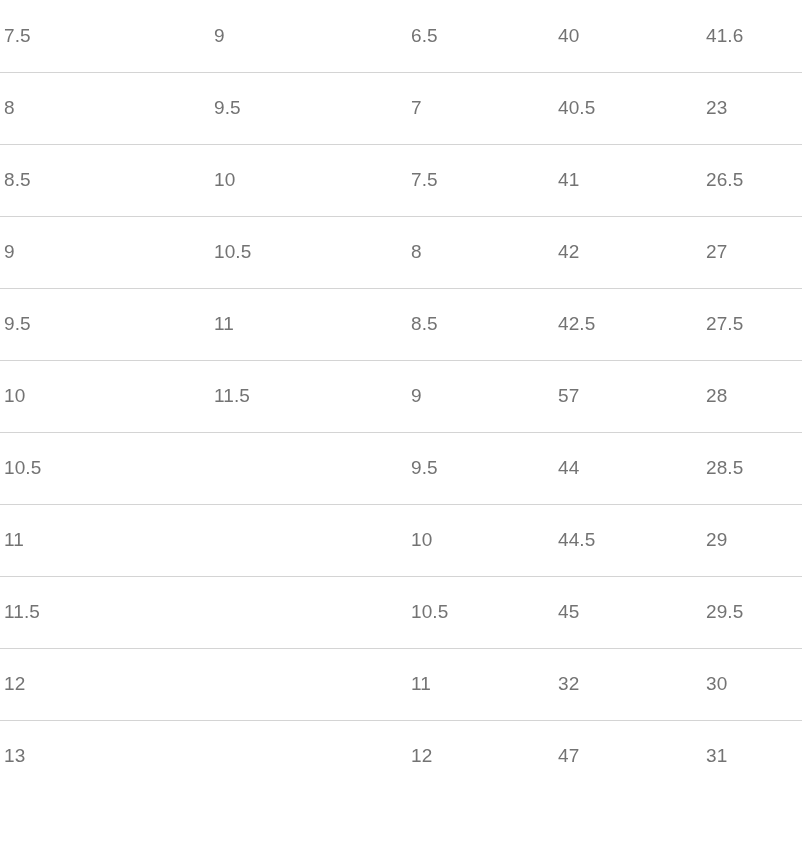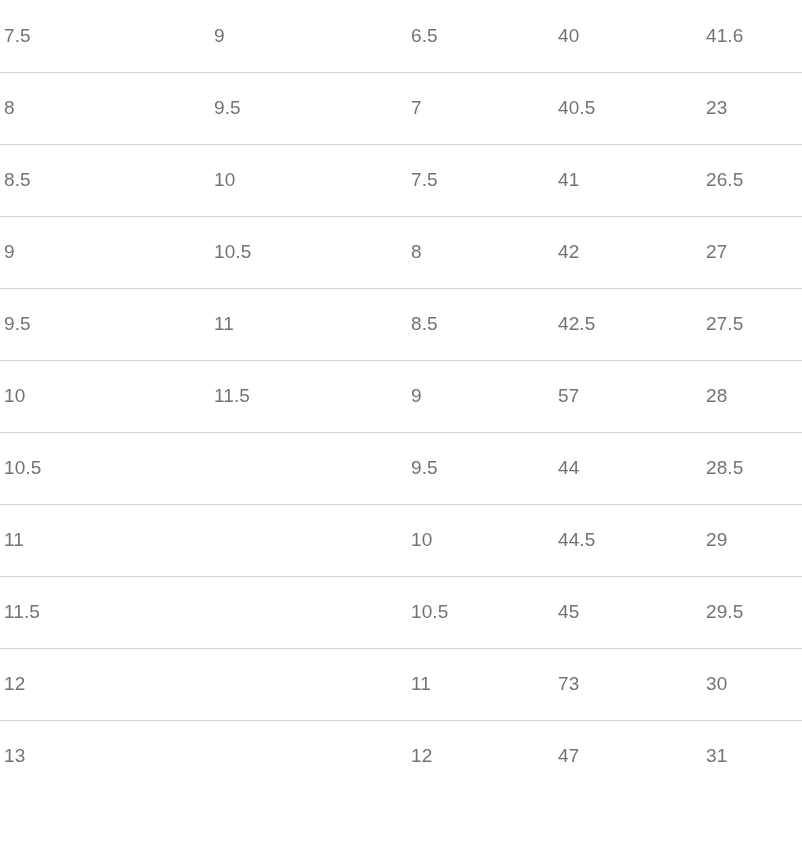--- a/index.html
+++ b/index.html
@@ -121,21 +121,21 @@
         <td class="col-1">11.5</td>
         <td class="col-2"></td>
         <td class="col-3">10.5</td>
         <td class="col-4">45</td>
         <td class="col-5">29.5</td>
       </tr>
       <tr>
         <td class="col-1">12</td>
         <td class="col-2"></td>
         <td class="col-3">11</td>
-        <td class="col-4">73</td>
+        <td class="col-4">32</td>
         <td class="col-5">30</td>
       </tr>
       <tr>
         <td class="col-1">13</td>
         <td class="col-2"></td>
         <td class="col-3">12</td>
         <td class="col-4">47</td>
         <td class="col-5">31</td>
       </tr>
     </tbody>

